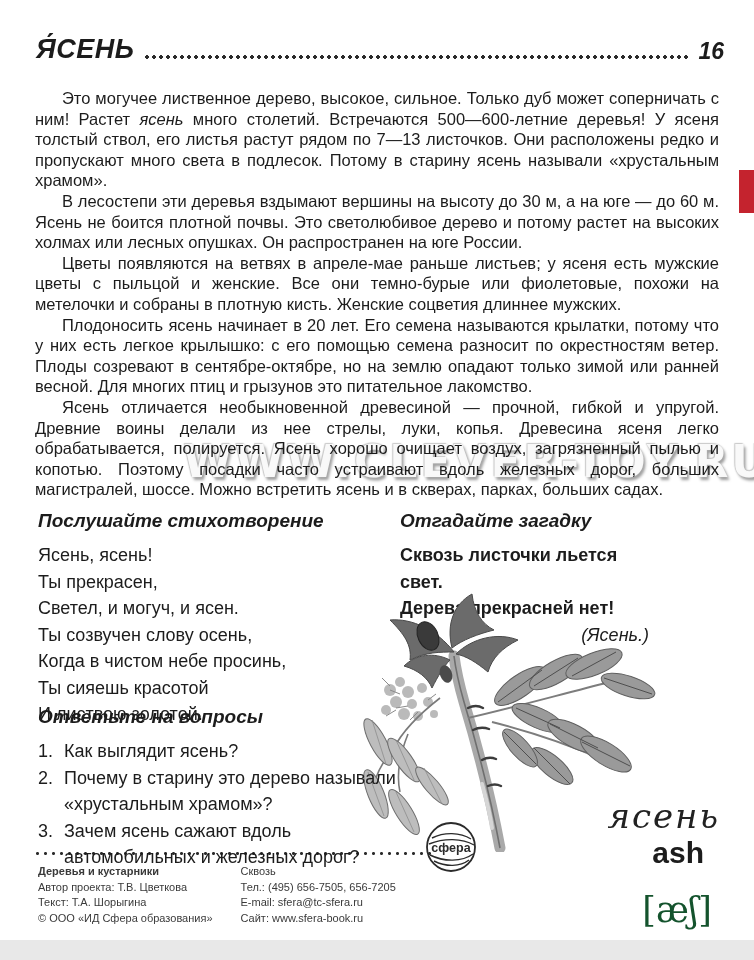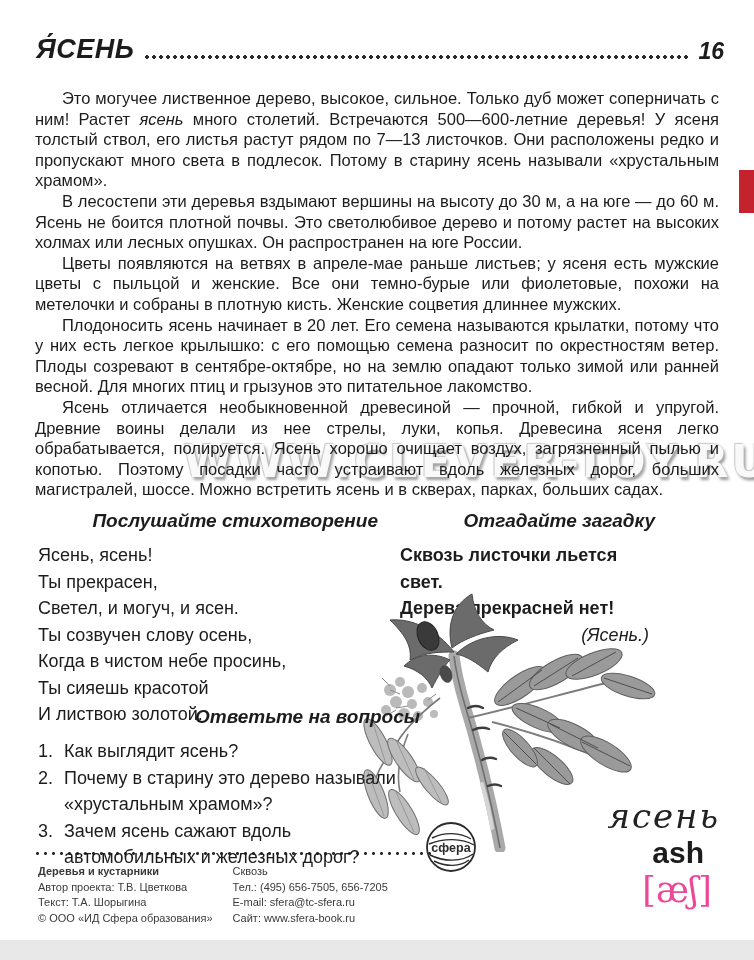--- a/index.html
+++ b/index.html
@@ -19,42 +19,42 @@
   .article{position:absolute;top:88px;left:35px;width:684px;font-size:16.5px;line-height:20.6px;}
   .article p{margin:0;text-indent:27px;text-align:justify;}
   .article .em{font-style:italic;}
   
   .watermark{position:absolute;top:436px;left:0;width:100%;text-align:right;z-index:0;
     font-size:44px;font-weight:bold;letter-spacing:3px;color:rgba(255,255,255,.9);
     text-shadow:0 0 2px #bdbdbd,2px 3px 3px #9e9e9e,-1px -1px 1px #cfcfcf;
     font-family:"DejaVu Sans",sans-serif;white-space:nowrap;padding-left:16px;}
   .article, .two-col, .questions{z-index:1;}
   
-  .section-heading{font-size:19px;font-weight:bold;font-style:italic;margin:0 0 10px 0;text-align:right;}
+  .section-heading{font-size:19px;font-weight:bold;font-style:italic;margin:0 0 10px 0;}
   .poem{position:absolute;top:510px;left:38px;width:340px;}
   .poem-line{font-size:18px;line-height:26.5px;}
   .riddle{position:absolute;top:510px;left:400px;width:255px;}
   .riddle-line{font-size:18px;line-height:26.5px;font-weight:bold;}
   .riddle-answer{font-size:18px;line-height:26.5px;font-style:italic;text-align:right;padding-right:6px;}
   
   .questions{position:absolute;top:706px;left:38px;width:382px;}
   .question{display:flex;font-size:18px;line-height:26.5px;}
   .q-num{width:26px;flex:none;}
   
   .illustration{position:absolute;top:590px;left:342px;z-index:0;}
   
   .translation{position:absolute;top:796px;right:34px;text-align:right;z-index:2;}
   .ru-script{font-family:"DejaVu Serif",serif;font-style:italic;font-size:34px;letter-spacing:2px;color:#222;}
   .en-word{font-size:30px;font-weight:bold;padding-right:16px;margin-top:0;}
-  .en-transcription{font-family:"DejaVu Serif",serif;font-size:35px;padding-right:8px;margin-top:0;color:#ec4899;}
+  .en-transcription{font-family:"DejaVu Serif",serif;font-size:35px;padding-right:8px;margin-top:20px;color:#14532d;}
   
   .divider-dots{position:absolute;top:851px;left:35px;width:398px;height:5px;
     background:radial-gradient(circle at 2.5px 2.5px,#2b2b2b 1.3px,transparent 1.6px);
     background-size:8px 5px;background-repeat:repeat-x;}
-  .footer{position:absolute;top:864px;left:38px;display:flex;gap:20px;color:#3a3a3a;}
+  .footer{position:absolute;top:864px;left:38px;display:flex;gap:28px;color:#3a3a3a;}
   .footer-col{font-size:11px;line-height:15.5px;}
   .footer-col .bold{font-weight:bold;}
   .footer-logo{position:absolute;top:820px;left:424px;}
   
   .bookmark{position:absolute;top:170px;right:0;width:15px;height:43px;background:#c4232e;}
 </style>
 </head>
 <body>
 
 <div class="page">

